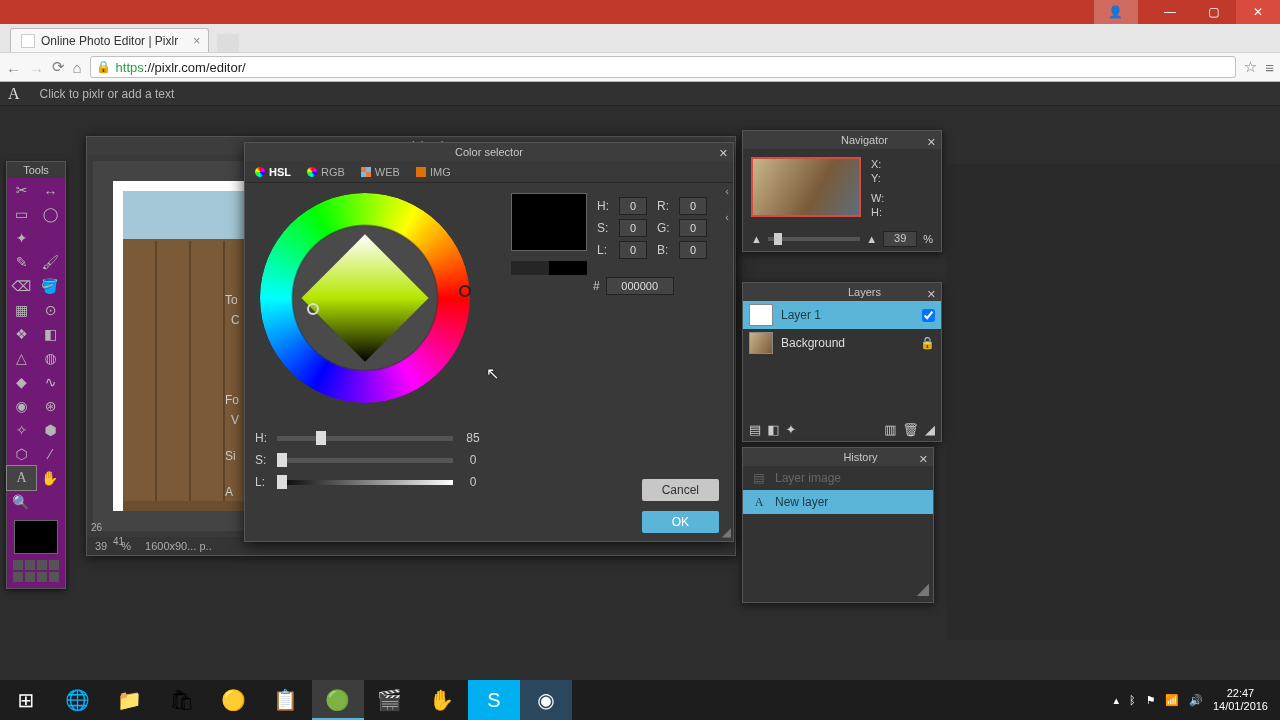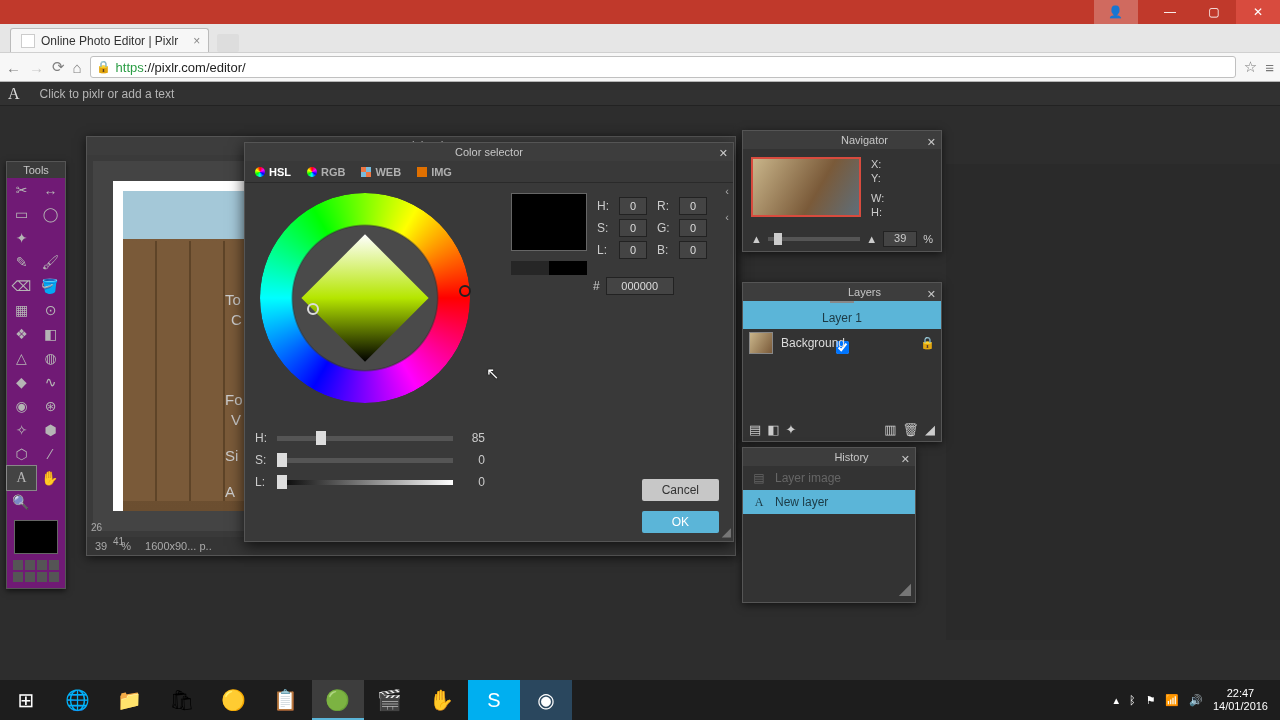--- a/index.html
+++ b/index.html
@@ -42,44 +42,44 @@
   .canvas-win{position:absolute;left:86px;top:54px;width:650px;height:420px;background:#3a3a3a;border:1px solid #555;box-shadow:0 2px 10px rgba(0,0,0,.6);}
   .cwin-bar{height:18px;background:#3d3d3d;color:#c7c7c7;font-size:12px;text-align:center;line-height:18px;position:relative;}
   .cwin-bar .wbtn{position:absolute;right:4px;top:1px;color:#ccc;font-size:12px;}
   .cwin-bar .wbtn2{position:absolute;right:18px;top:1px;color:#ccc;font-size:12px;}
   .canvas-body{position:relative;background:#444;height:370px;margin:6px;}
   .canvas-img{position:absolute;left:20px;top:20px;width:200px;height:330px;background:linear-gradient(#a4c8d8,#a4c8d8 15%,#7a5a39 15%,#6b4e30 100%);border-left:10px solid #fff;border-top:10px solid #fff;}
   .canvas-planks{position:absolute;left:30px;top:80px;width:180px;height:260px;background:repeating-linear-gradient(90deg,#7a5a39 0 32px,#5e4428 32px 34px);}
   .canvas-footer{height:18px;background:#353535;color:#aaa;font-size:11px;display:flex;align-items:center;gap:14px;padding:0 8px;}
   .ruler-lbl{position:absolute;color:#aaa;font-size:10px;}
   
-  .opt-frag{position:absolute;left:225px;top:208px;color:#ccc;font-size:15px;line-height:20px;}
+  .opt-frag{position:absolute;left:225px;top:208px;color:#ccc;font-size:12px;line-height:20px;}
   
   .dialog{position:absolute;left:244px;top:60px;width:490px;height:400px;background:#393939;border:1px solid #555;box-shadow:0 4px 14px rgba(0,0,0,.7);}
   .dlg-bar{height:18px;background:#3d3d3d;color:#c7c7c7;font-size:11px;text-align:center;line-height:18px;position:relative;}
   .dlg-bar .x{position:absolute;right:5px;top:1px;color:#ccc;}
   .dlg-tabs{height:22px;display:flex;align-items:center;gap:16px;padding:0 10px;color:#b0b0b0;font-size:11px;border-bottom:1px solid #2a2a2a;}
-  .dlg-tabs .t{display:flex;align-items:center;gap:4px;font-weight:bold;}
+  .dlg-tabs .t{display:flex;align-items:center;gap:4px;}
   .dlg-tabs .dot{width:10px;height:10px;border-radius:50%;background:conic-gradient(red,magenta,blue,cyan,lime,yellow,red);}
   .dlg-tabs .sq{width:10px;height:10px;background:#e07000;}
   .dlg-tabs .active{color:#fff;font-weight:bold;}
   .dlg-body{position:relative;height:calc(100% - 40px);}
   .wheel-wrap{position:absolute;left:15px;top:10px;width:210px;height:210px;}
   .hue-ring{width:210px;height:210px;border-radius:50%;background:conic-gradient(from 90deg, red, magenta, blue, cyan, lime, yellow, red);-webkit-mask:radial-gradient(circle, transparent 72px, #000 74px);mask:radial-gradient(circle, transparent 72px, #000 74px);}
   .inner-gray{position:absolute;left:33px;top:33px;width:144px;height:144px;border-radius:50%;background:#4a4a4a;}
   .sl-diamond{position:absolute;left:60px;top:60px;width:90px;height:90px;transform:rotate(45deg);background:linear-gradient(135deg,#fff,#b5e600 50%,#000);}
   .ring-marker{position:absolute;width:12px;height:12px;border:2px solid #222;border-radius:50%;right:-1px;top:92px;}
   .sl-marker{position:absolute;width:12px;height:12px;border:2px solid #ddd;border-radius:50%;left:47px;top:110px;}
   .hsl-sliders{position:absolute;left:10px;top:240px;width:230px;color:#ccc;font-size:12px;}
   .srow{display:flex;align-items:center;gap:8px;margin:8px 0;}
   .srow label{width:14px;}
   .srow .track{flex:1;height:5px;background:#555;position:relative;}
   .srow .track.gradL{background:linear-gradient(90deg,#000,#fff);}
   .srow .knob{width:10px;height:14px;background:#ddd;position:absolute;top:-5px;}
-  .srow .val{width:24px;text-align:right;}
+  .srow .val{width:24px;text-align:center;}
   .preview-area{position:absolute;left:266px;top:10px;}
   .preview{width:76px;height:58px;background:#000;border:1px solid #666;}
   .prev-strip{width:76px;height:14px;margin-top:10px;background:linear-gradient(90deg,#262626 50%,#000 50%);}
   .val-grid{position:absolute;left:352px;top:10px;color:#ccc;font-size:12px;}
   .vrow{display:flex;align-items:center;gap:6px;margin:4px 0;}
   .vrow label{width:16px;}
   .vbox{width:28px;height:18px;background:#444;border:1px solid #222;color:#ddd;font-size:11px;display:flex;align-items:center;justify-content:center;}
   .val-grid .col2{position:absolute;left:60px;top:0;}
   .hex-row{position:absolute;left:266px;top:94px;display:flex;align-items:center;gap:6px;color:#ccc;font-size:12px;}
   .hex-box{width:68px;height:18px;background:#444;border:1px solid #222;color:#ddd;font-size:11px;display:flex;align-items:center;justify-content:center;}
@@ -96,28 +96,28 @@
   .nav{left:742px;top:48px;width:200px;}
   .nav-body{padding:8px;display:flex;gap:10px;}
   .nav-thumb{width:110px;height:60px;border:2px solid #d84b3e;background:linear-gradient(120deg,#c9b58a,#7a5a39 60%,#5e6e7a);position:relative;}
   .nav-info{color:#ccc;font-size:11px;line-height:14px;}
   .nav-zoom{display:flex;align-items:center;gap:6px;padding:4px 8px;color:#ccc;font-size:11px;}
   .nav-zoom .ztrack{flex:1;height:4px;background:#555;position:relative;}
   .nav-zoom .zknob{width:8px;height:12px;background:#ccc;position:absolute;top:-4px;left:6px;}
   .nav-zoom .zbox{width:34px;height:16px;background:#444;border:1px solid #222;text-align:center;}
   .layers{left:742px;top:200px;width:200px;height:160px;}
   .layer-row{display:flex;align-items:center;height:28px;padding:0 6px;gap:8px;color:#ddd;font-size:12px;}
-  .layer-row.active{background:#5bb5d8;color:#1c3a45;flex-direction:column;}
+  .layer-row.active{background:#5bb5d8;color:#1c3a45;}
   .layer-thumb{width:24px;height:22px;background:#fff;border:1px solid #888;}
   .layer-thumb.bg{background:linear-gradient(120deg,#c9b58a,#7a5a39);}
   .layer-row .sp{flex:1;}
   .lock{color:#ccc;}
   .layer-tools{position:absolute;bottom:4px;left:6px;right:6px;display:flex;gap:6px;color:#ccc;font-size:13px;}
   .layer-tools .sp{flex:1;}
-  .history{left:742px;top:365px;width:174px;height:156px;}
+  .history{left:742px;top:365px;width:192px;height:156px;}
   .hist-row{display:flex;align-items:center;height:24px;padding:0 8px;gap:8px;color:#bbb;font-size:12px;}
   .hist-row.dim{color:#666;}
   .hist-row.active{background:#5bb5d8;color:#1c3a45;}
   .hist-icon{width:16px;height:16px;display:flex;align-items:center;justify-content:center;font-family:Georgia,serif;}
   
   .taskbar{position:absolute;bottom:0;left:0;right:0;height:40px;background:#1d1d1d;display:flex;align-items:center;}
   .tb-item{width:52px;height:40px;display:flex;align-items:center;justify-content:center;font-size:20px;}
   .tb-item.active{background:#3d3d3d;box-shadow:inset 0 -2px 0 #5bb5d8;}
   .tb-spacer{flex:1;}
   .systray{display:flex;align-items:center;gap:10px;color:#fff;font-size:11px;padding:0 12px;}

